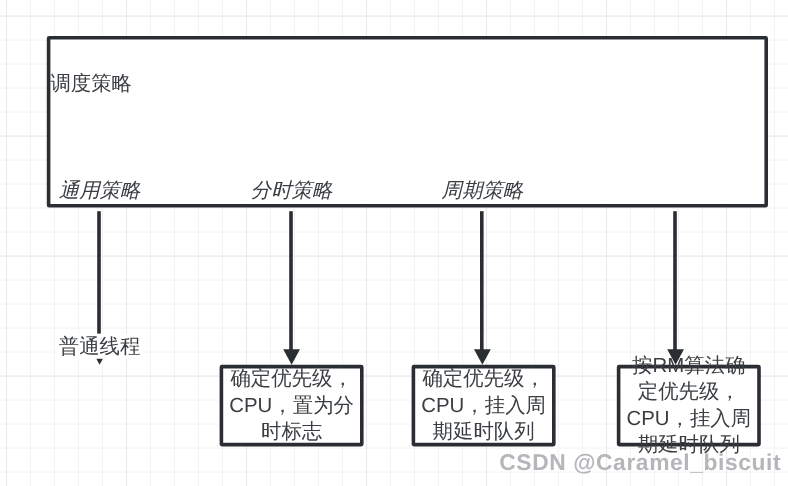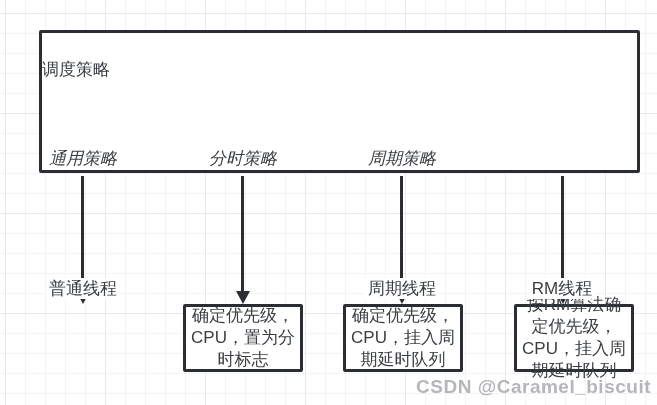--- a/index.html
+++ b/index.html
@@ -121,34 +121,28 @@
   <div class="arrow-line" style="left:241px"></div>
   <div class="arrow-head" style="left:236px"></div>
   <div class="action-box" style="left:183px">
     <div class="action-text">确定优先级，
 CPU，置为分
 时标志</div>
   </div>
 
   <div class="arrow-line" style="left:400px"></div>
   <div class="arrow-head" style="left:395px"></div>
-  <div class="thread-label" style="left:332px">
-    <span>周期线程</span>
-  </div>
   <div class="action-box" style="left:343px">
     <div class="action-text">确定优先级，
 CPU，挂入周
 期延时队列</div>
   </div>
 
   <div class="arrow-line" style="left:561px"></div>
   <div class="arrow-head" style="left:556px"></div>
-  <div class="thread-label" style="left:492px">
-    <span>RM线程</span>
-  </div>
   <div class="action-box" style="left:514px">
     <div class="action-text">按RM算法确
 定优先级，
 CPU，挂入周
 期延时队列</div>
   </div>
 
   <div class="watermark">CSDN @Caramel_biscuit</div>
 
 </div>

